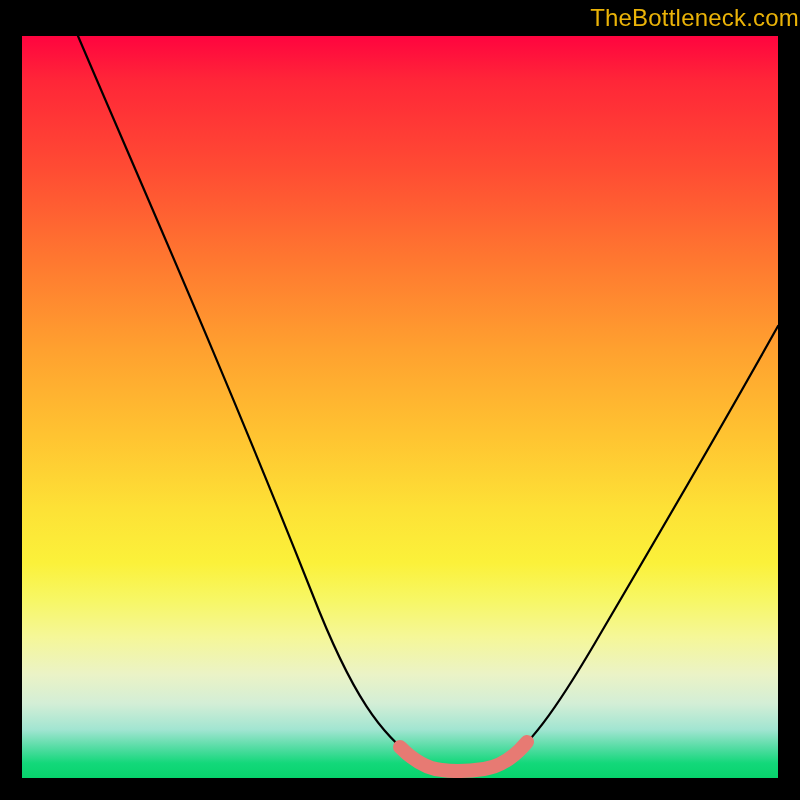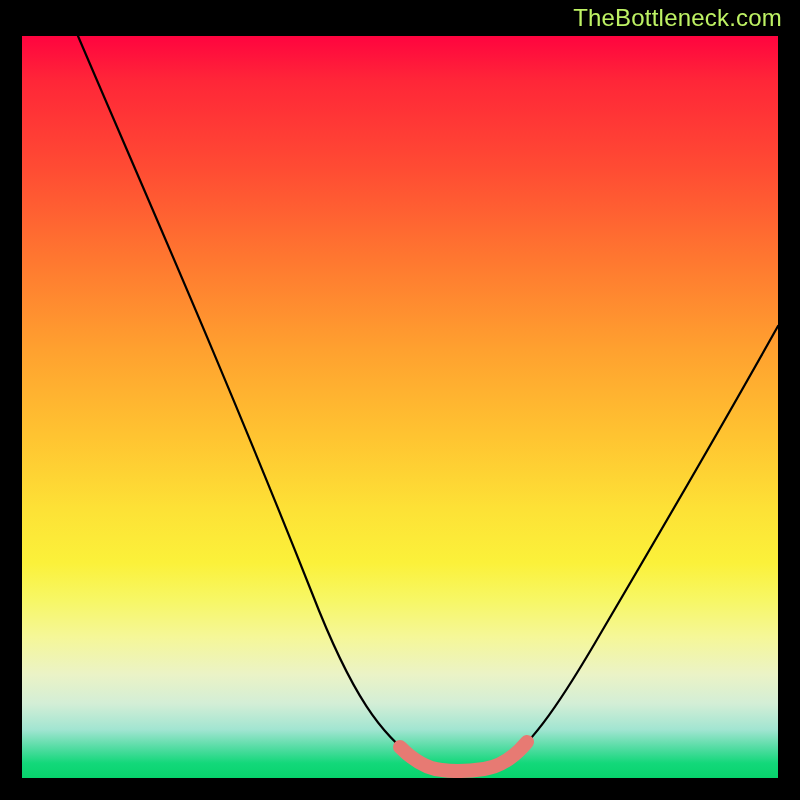--- a/index.html
+++ b/index.html
@@ -12,25 +12,25 @@
   }
   .frame {
     position: relative;
     width: 800px;
     height: 800px;
     background: #000;
   }
   .watermark {
     position: absolute;
     top: 4px;
-    right: 18px;
+    right: 1px;
     font-family: Arial, Helvetica, sans-serif;
     font-size: 24px;
     font-weight: 500;
-    color: #bef264;
+    color: #eab308;
     letter-spacing: 0.2px;
     z-index: 10;
   }
   .plot-area {
     position: absolute;
     left: 22px;
     top: 36px;
     width: 756px;
     height: 742px;
     background: linear-gradient(

